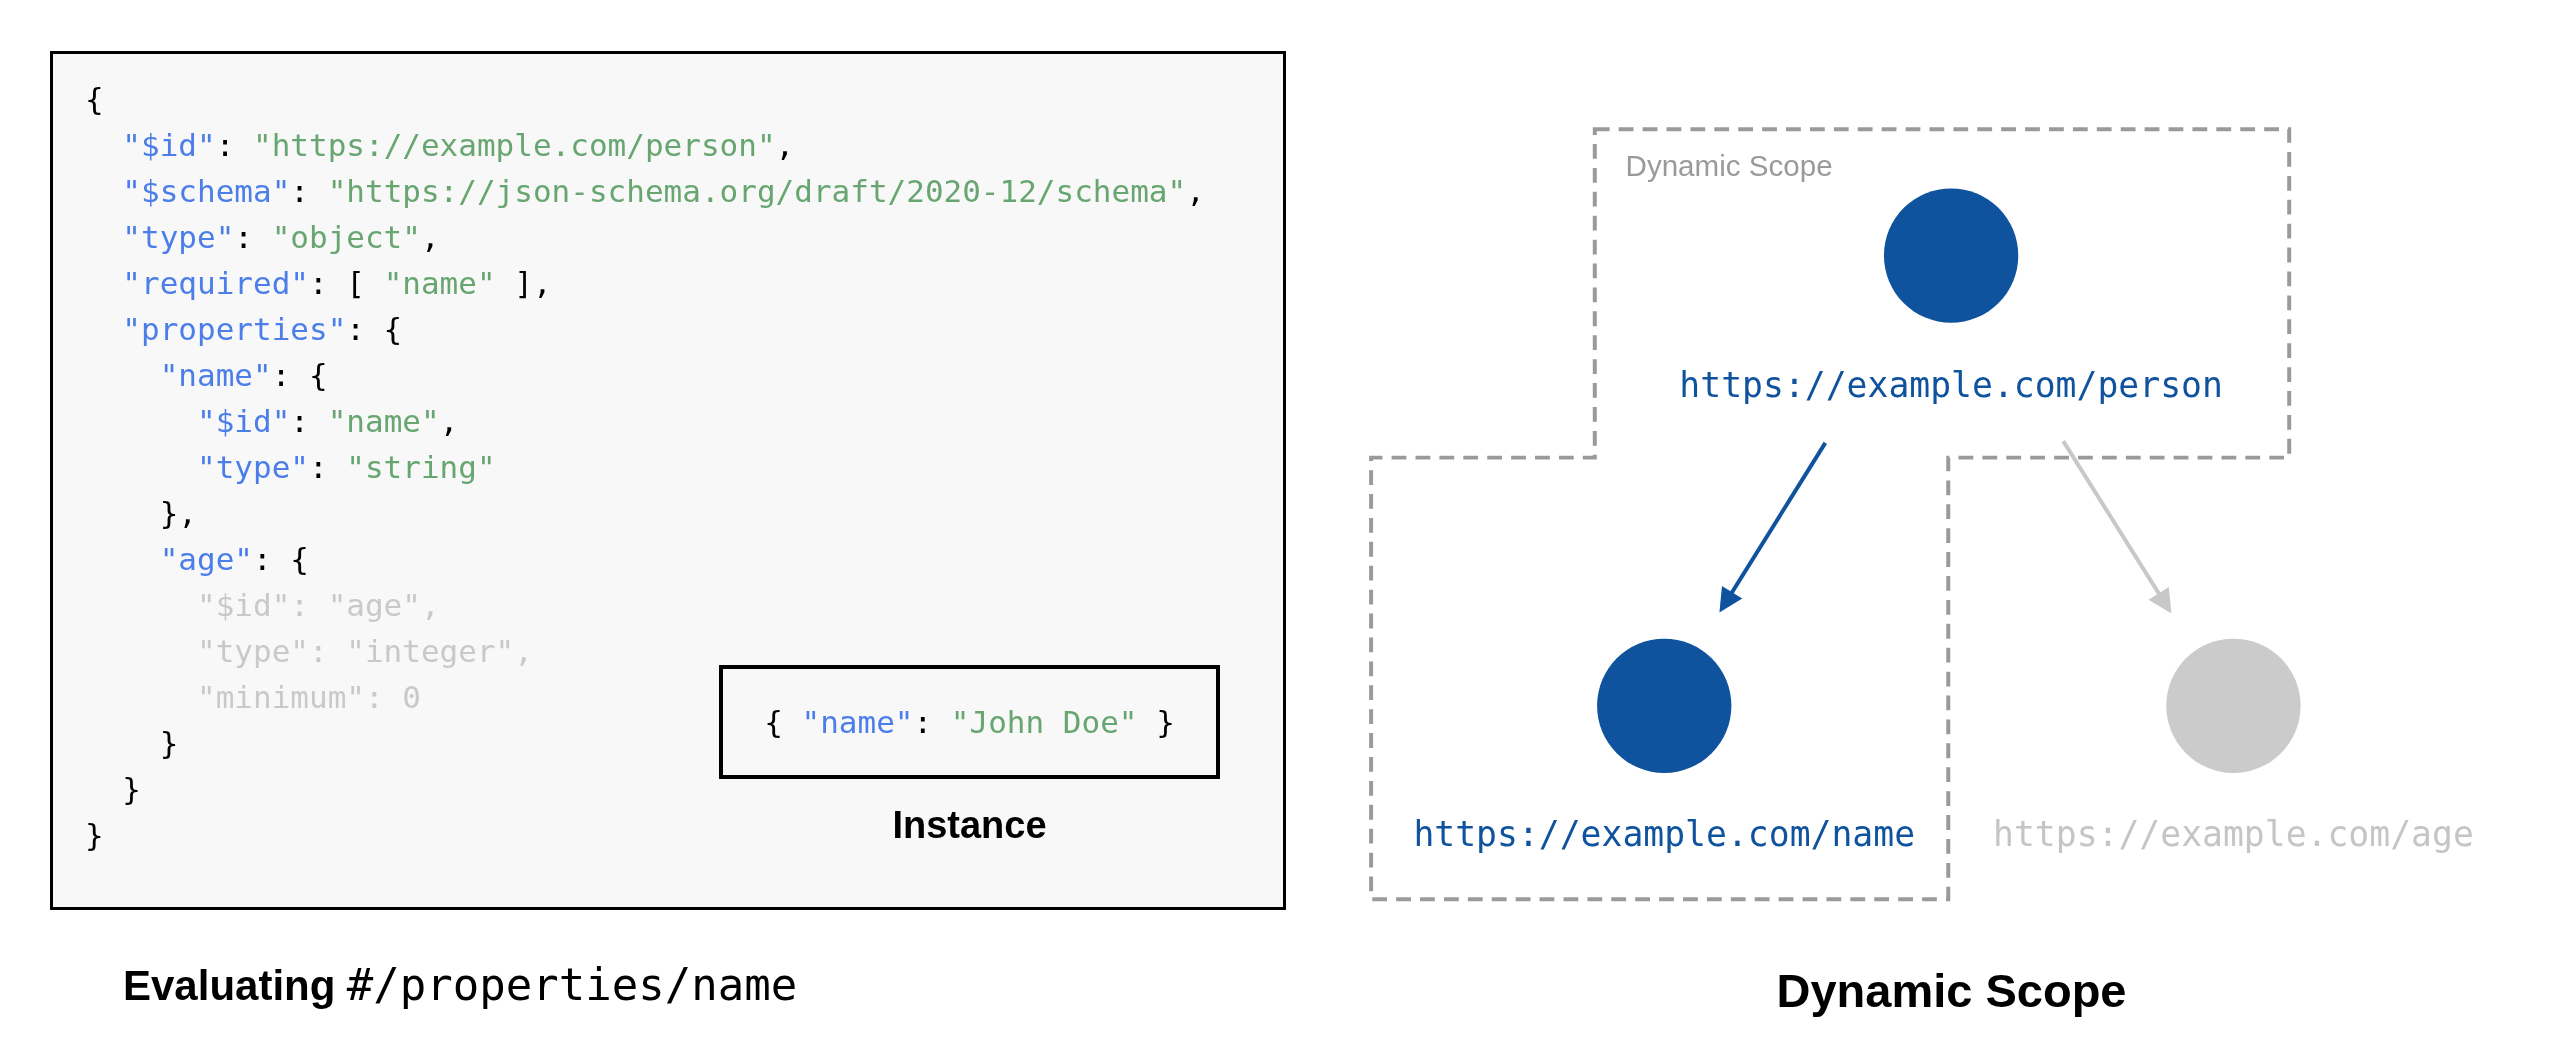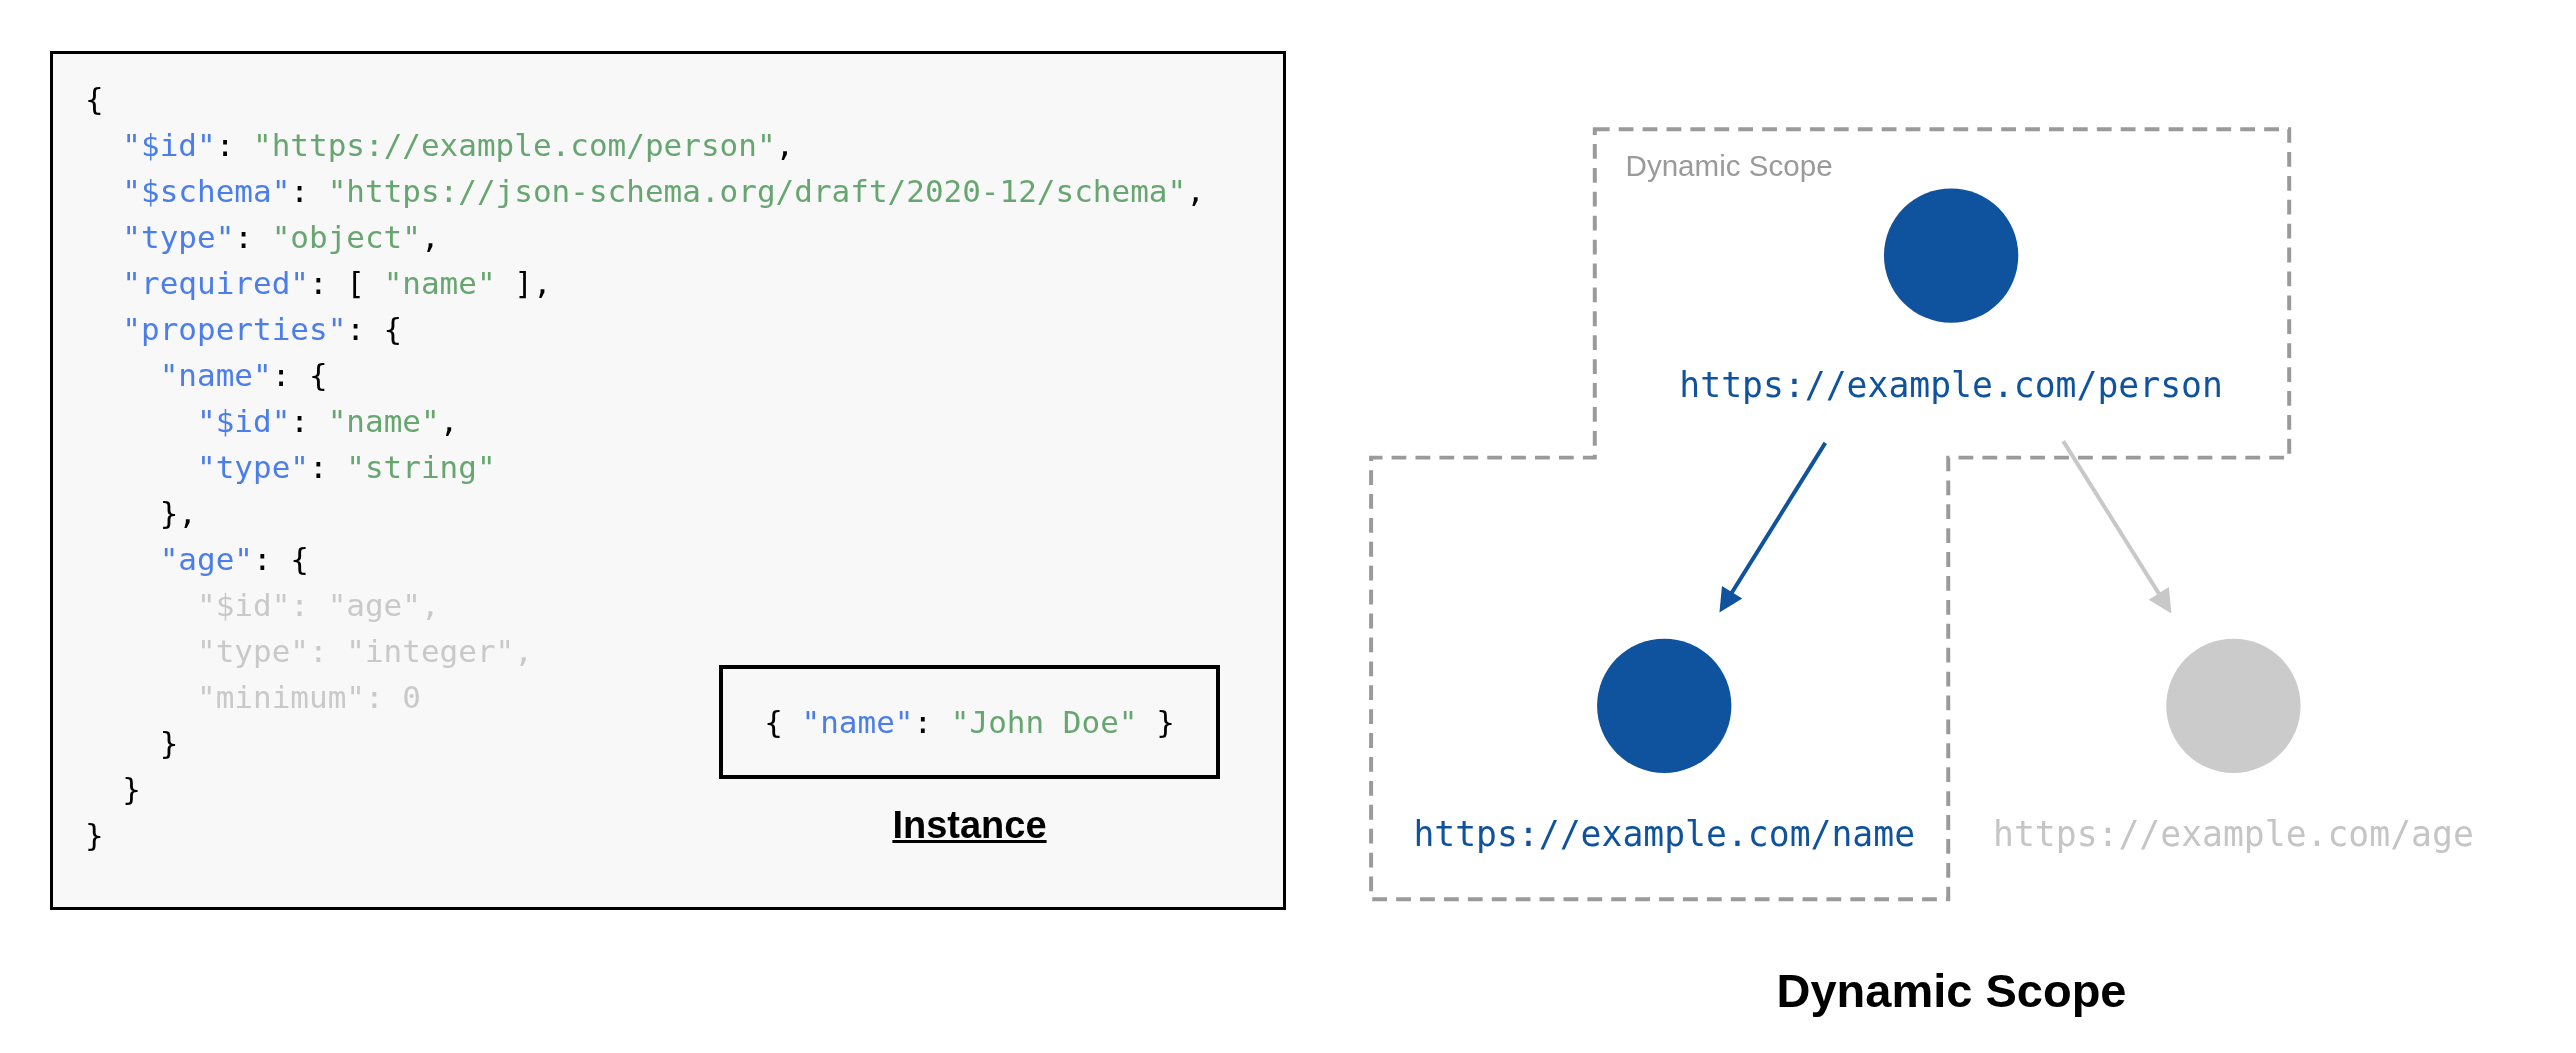--- a/index.html
+++ b/index.html
@@ -30,21 +30,21 @@
     box-sizing:border-box;border:4.6px solid var(--ink,#000);
     background:var(--panel-bg,#f8f8f8);
     display:flex;align-items:center;justify-content:center;
   }
   .instance-line{
     font-family:"DejaVu Sans Mono","Liberation Mono",monospace;
     font-size:31px;white-space:pre;
   }
   .instance-label{
     position:absolute;left:666px;top:750px;width:501px;
-    text-align:center;font-weight:bold;font-size:38px;color:var(--ink,#000);text-decoration:underline;
+    text-align:center;font-weight:bold;font-size:38px;color:var(--ink,#000);
   }
   
   .caption{position:absolute;color:var(--ink,#000);line-height:1;}
   .caption-left{left:123px;top:963px;white-space:pre;}
   .cap-bold{font-weight:bold;font-size:42px;margin-right:11.4px;}
   .cap-mono{font-family:"DejaVu Sans Mono","Liberation Mono",monospace;font-size:44px;}
   .caption-right{
     left:1607px;top:967px;width:689px;text-align:center;
     font-weight:bold;font-size:47px;
   }
@@ -78,20 +78,21 @@
 <div class="page">
 
   <div class="code-box">
     <div class="code" id="code-area"><div class="code-line"><span class="tk-p">{</span></div><div class="code-line"><span class="tk-p">  </span><span class="tk-k">"$id"</span><span class="tk-p">: </span><span class="tk-s">"https://example.com/person"</span><span class="tk-p">,</span></div><div class="code-line"><span class="tk-p">  </span><span class="tk-k">"$schema"</span><span class="tk-p">: </span><span class="tk-s">"https://json-schema.org/draft/2020-12/schema"</span><span class="tk-p">,</span></div><div class="code-line"><span class="tk-p">  </span><span class="tk-k">"type"</span><span class="tk-p">: </span><span class="tk-s">"object"</span><span class="tk-p">,</span></div><div class="code-line"><span class="tk-p">  </span><span class="tk-k">"required"</span><span class="tk-p">: [ </span><span class="tk-s">"name"</span><span class="tk-p"> ],</span></div><div class="code-line"><span class="tk-p">  </span><span class="tk-k">"properties"</span><span class="tk-p">: {</span></div><div class="code-line"><span class="tk-p">    </span><span class="tk-k">"name"</span><span class="tk-p">: {</span></div><div class="code-line"><span class="tk-p">      </span><span class="tk-k">"$id"</span><span class="tk-p">: </span><span class="tk-s">"name"</span><span class="tk-p">,</span></div><div class="code-line"><span class="tk-p">      </span><span class="tk-k">"type"</span><span class="tk-p">: </span><span class="tk-s">"string"</span></div><div class="code-line"><span class="tk-p">    },</span></div><div class="code-line"><span class="tk-p">    </span><span class="tk-k">"age"</span><span class="tk-p">: {</span></div><div class="code-line"><span class="tk-d">      "$id": "age",</span></div><div class="code-line"><span class="tk-d">      "type": "integer",</span></div><div class="code-line"><span class="tk-d">      "minimum": 0</span></div><div class="code-line"><span class="tk-p">    }</span></div><div class="code-line"><span class="tk-p">  }</span></div><div class="code-line"><span class="tk-p">}</span></div></div>
     <div class="instance-box">
       <div class="instance-line" id="instance-line"><span class="tk-p">{ </span><span class="tk-k">"name"</span><span class="tk-p">: </span><span class="tk-s">"John Doe"</span><span class="tk-p"> }</span></div>
     </div>
     <div class="instance-label">Instance</div>
   </div>
 
+  <div class="caption caption-left"><span class="cap-bold">Evaluating</span><span class="cap-mono">#/properties/name</span></div>
 
   <svg class="diagram" width="2576" height="1053" viewBox="0 0 4524 1850">
     <defs>
       <marker id="ah-blue" viewBox="0 0 10 10" refX="1" refY="5" markerWidth="7" markerHeight="6" orient="auto">
         <path class="mk-blue" d="M 0 0 L 10 5 L 0 10 z"></path>
       </marker>
       <marker id="ah-gray" viewBox="0 0 10 10" refX="1" refY="5" markerWidth="7" markerHeight="6" orient="auto">
         <path class="mk-gray" d="M 0 0 L 10 5 L 0 10 z"></path>
       </marker>
     </defs>

